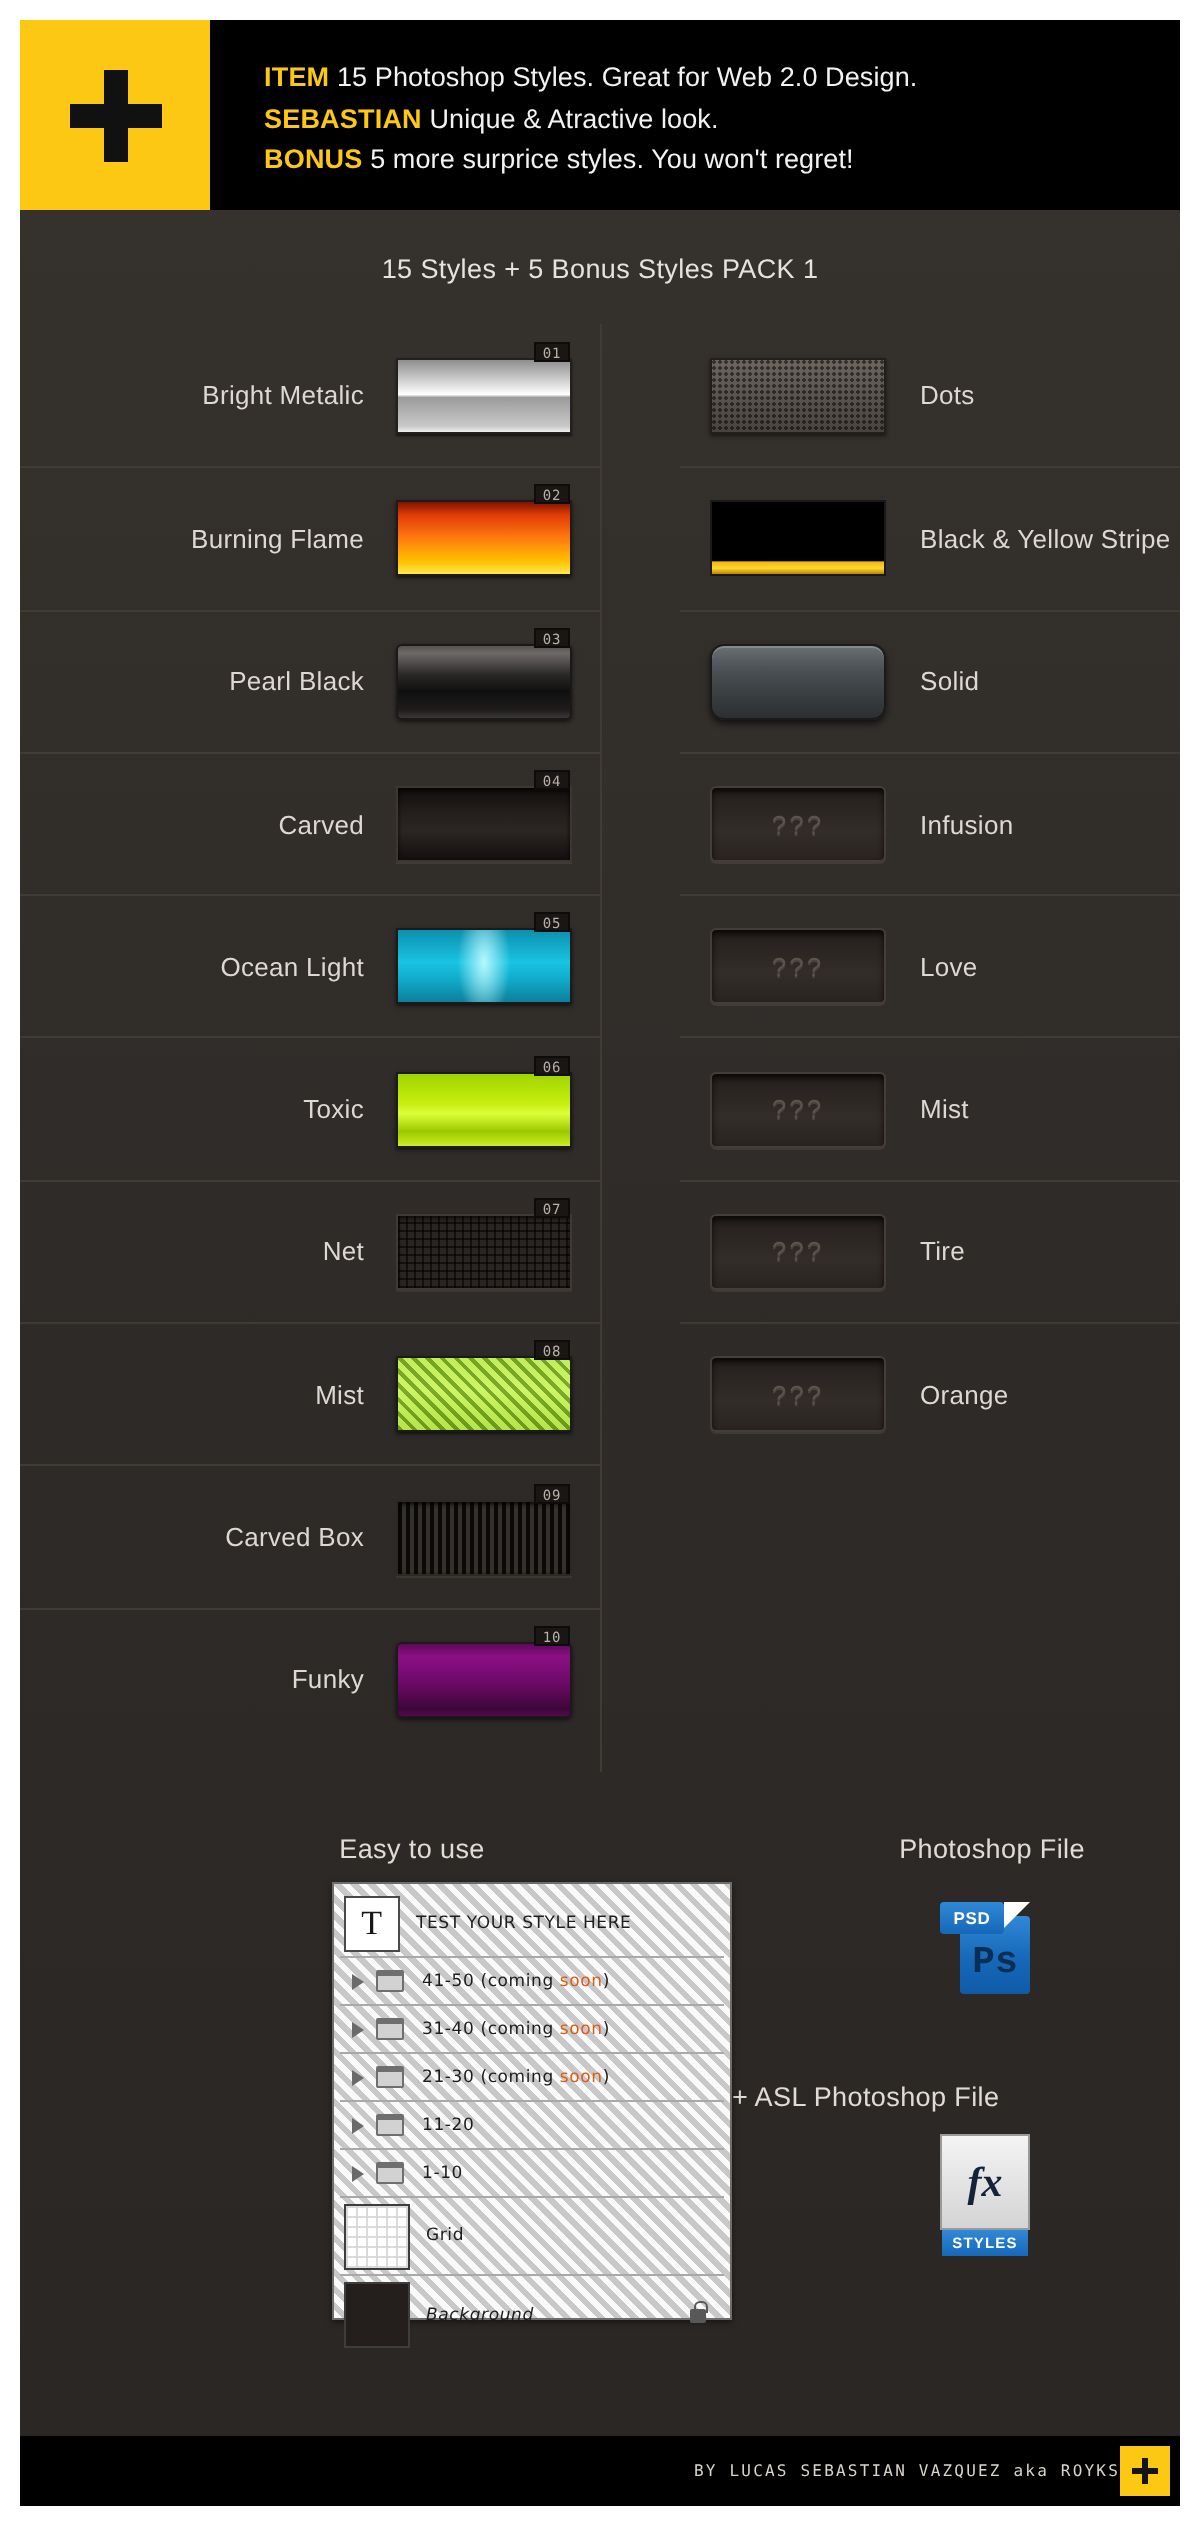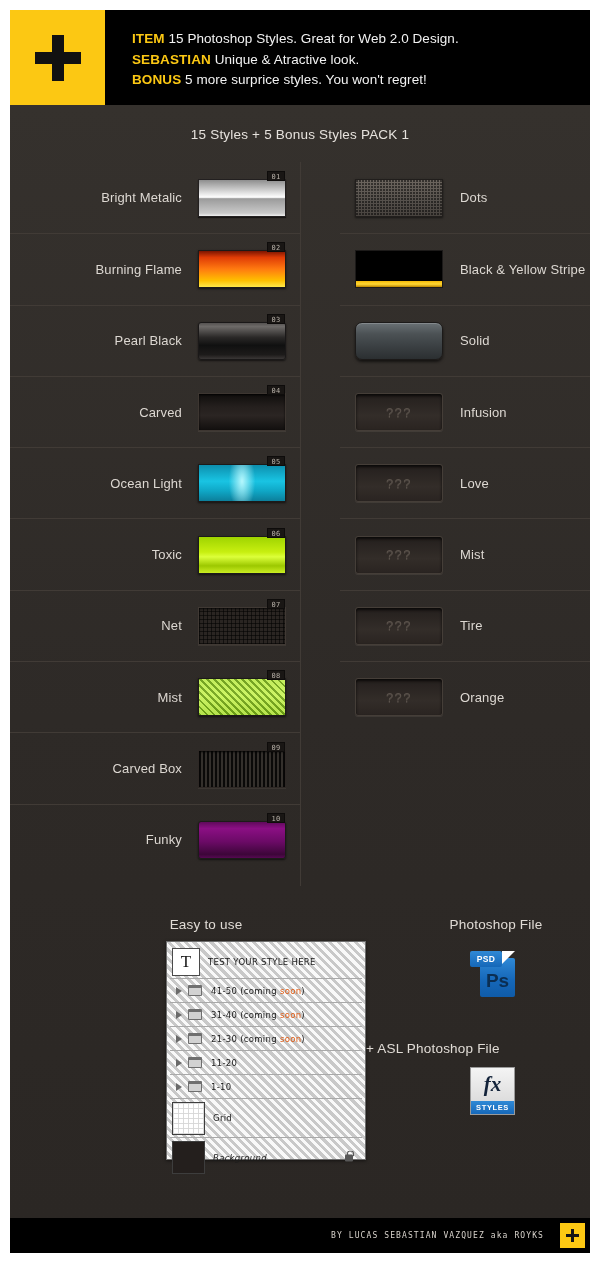--- a/index.html
+++ b/index.html
@@ -360,21 +360,21 @@
     left: 424px; top: 45px;
     width: 45px; height: 52px;
   }
   .psd-body {
     position: absolute;
     left: 10px; top: 13px;
     width: 35px; height: 39px;
     background: linear-gradient(180deg,#2f89d6 0%,#1668b9 55%,#0f5ba8 100%);
     border-radius: 2px;
     color: #0b2e52;
-    font-family: Liberation Sans, sans-serif;
+    font-family: Liberation Mono, monospace;
     font-weight: bold;
     font-size: 19px;
     display: flex; align-items: center; justify-content: center;
     padding-top: 6px;
   }
   .psd-tag {
     position: absolute;
     left: 0; top: 6px;
     width: 32px; height: 16px;
     background: linear-gradient(180deg,#2f89d6 0%,#1567b8 100%);
@@ -394,21 +394,21 @@
   }
 
   .asl-icon {
     position: absolute;
     left: 424px; top: 167px;
     width: 45px; height: 48px;
     background: linear-gradient(180deg,#f4f4f4 0%,#d4d4d4 100%);
     border: 1px solid #9a9a9a;
   }
   .asl-fx {
-    height: 33px;
+    height: 47px;
     display: flex; align-items: center; justify-content: center;
     font-family: "Liberation Serif", serif;
     font-style: italic;
     font-weight: bold;
     font-size: 21px;
     color: #13233a;
   }
   .asl-styles {
     height: 13px;
     background: linear-gradient(180deg,#2f89d6 0%,#1668b9 100%);
@@ -428,21 +428,20 @@
     display: flex;
     align-items: center;
     justify-content: flex-end;
   }
   .footer-credit {
     color: #d8d3cc;
     font-family: "DejaVu Sans Mono", monospace;
     font-size: 8px;
     letter-spacing: 1.1px;
     white-space: nowrap;
-    padding-right: 16px;
   }
   .footer-plus {
     width: 25px; height: 25px;
     background: #fcc813;
     margin-right: 5px;
     position: relative;
     flex: 0 0 25px;
   }
   .footer-plus::before, .footer-plus::after {
     content: "";

